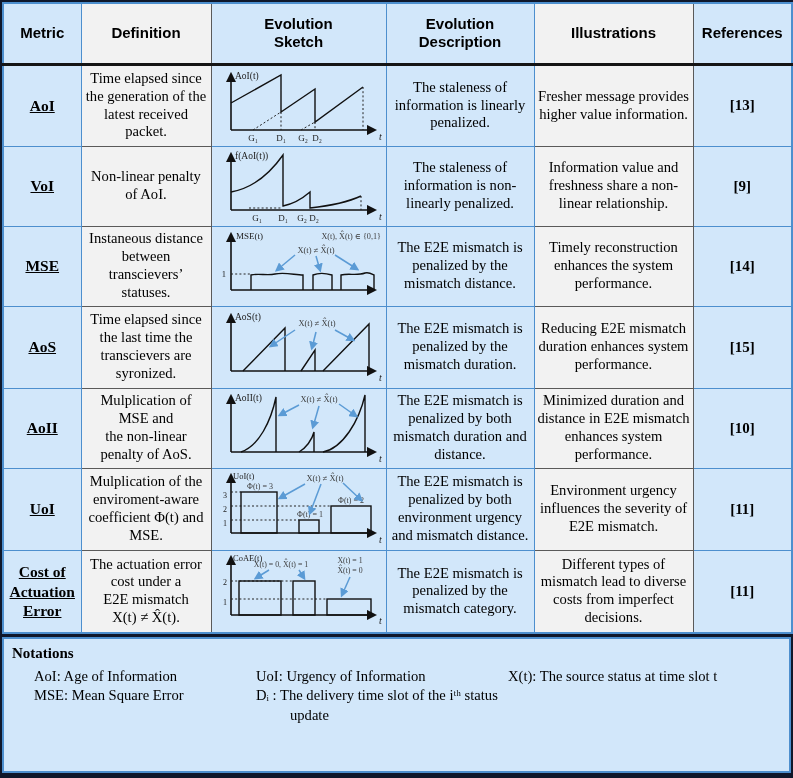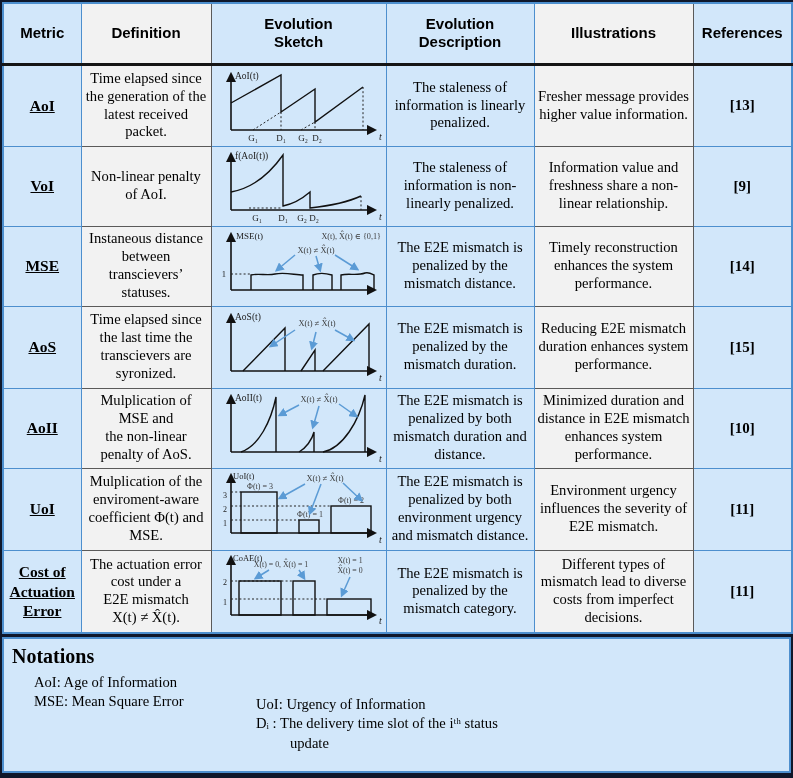--- a/index.html
+++ b/index.html
@@ -26,25 +26,25 @@
   svg.sketch { display:block; margin:0 auto; }
   .sk-line { stroke:#111; stroke-width:1.4; fill:none; }
   .sk-ax   { stroke:#111; stroke-width:1.6; fill:none; }
   .sk-dot  { stroke:#222; stroke-width:1; fill:none; stroke-dasharray:2 2.2; }
   .sk-blue { stroke:#5b9bd5; stroke-width:1.5; fill:none; }
   .sk-txt  { font-family:"Liberation Serif","DejaVu Serif",serif; fill:#222; }
   .sk-gray { font-family:"Liberation Serif","DejaVu Serif",serif; fill:#3c3c3c; }
   .notations { margin-top:3px; width:789px; height:136px; box-sizing:border-box;
                border:2px solid #4d8fce; background:#d2e7fa; padding:6px 10px 4px 8px;
                font-size:14.6px; }
-  .not-title { font-weight:bold; font-size:20px; margin-bottom:5px; }
+  .not-title { font-weight:bold; font-size:15px; margin-bottom:5px; }
   .not-cols { display:flex; }
   .not-col { line-height:1.32; }
   .not-col1 { width:244px; padding-left:22px; box-sizing:border-box; }
-  .not-col2 { width:252px;margin-top:22px; }
+  .not-col2 { width:252px; }
   .not-col3 { flex:1; }
   .hang { padding-left:34px; text-indent:-34px; }
 </style>
 </head>
 <body>
 
 <svg width="0" height="0" style="position:absolute">
   <defs>
     <marker id="arrB" viewBox="0 0 10 10" refX="7" refY="5" markerWidth="6.5" markerHeight="6.5" orient="auto-start-reverse">
       <path d="M0 0 L10 5 L0 10 z" fill="#111"></path>
@@ -274,16 +274,17 @@
   <div class="not-cols">
     <div class="not-col not-col1">
       <div>AoI: Age of Information</div>
       <div>MSE: Mean Square Error</div>
     </div>
     <div class="not-col not-col2">
       <div class="hang">UoI: Urgency of Information</div>
       <div class="hang">Dᵢ : The delivery time slot of the iᵗʰ status update</div>
     </div>
     <div class="not-col not-col3">
+      <div class="hang">X(t): The source status at time slot t</div>
     </div>
   </div>
 </div>
 </div>
 
 </body></html>

